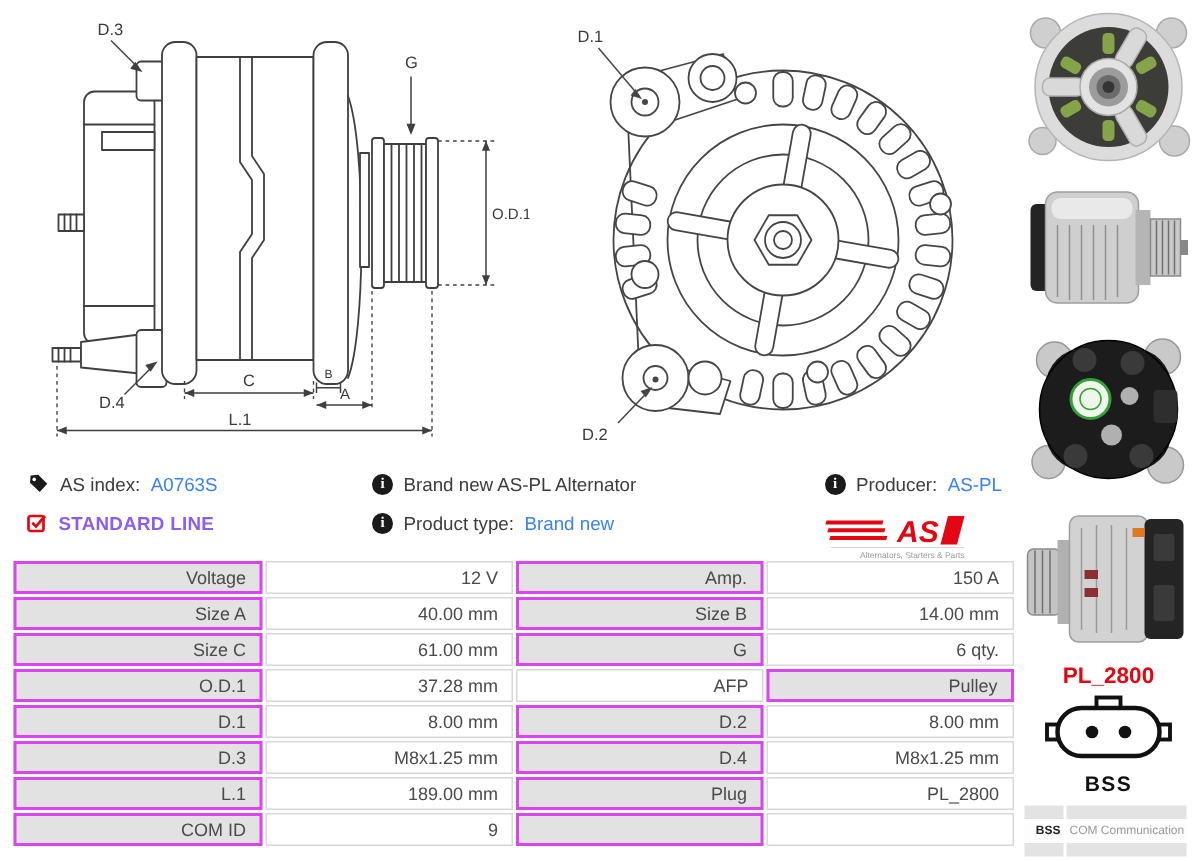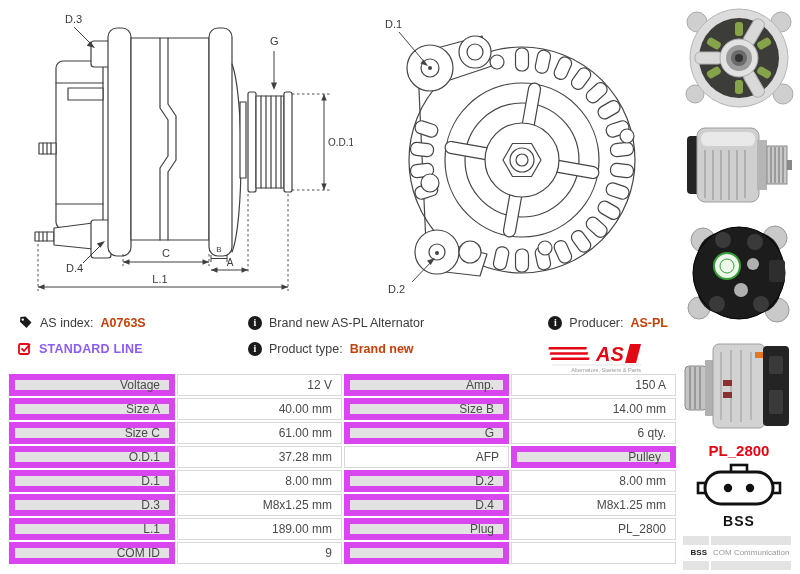--- a/index.html
+++ b/index.html
@@ -11,33 +11,33 @@
   .drawing-side{position:absolute;left:8px;top:4px;width:345px;height:292px;}
   .drawing-front{position:absolute;left:352px;top:4px;width:330px;height:292px;}
 
   
   .info-line{display:flex;align-items:center;gap:7px;height:17px;margin-bottom:9px;
              font-size:12.5px;color:#3c3c3c;white-space:nowrap;}
   .info-col1{position:absolute;left:18px;top:314px;}
   .info-col2{position:absolute;left:248px;top:314px;}
   .info-col3{position:absolute;right:132px;top:314px;}
   .info-col3 .info-line{justify-content:flex-end;}
-  .bold{font-weight:bold;color:#c2410c;}
+  .bold{font-weight:normal;color:#3b82f6;}
   .red-line{color:#8b5cf6;font-weight:bold;letter-spacing:.2px;}
   .info-ico{width:14px;height:14px;border-radius:50%;background:#1a1a1a;color:#fff;
             font-size:10px;font-weight:bold;display:flex;align-items:center;justify-content:center;
             font-family:"Liberation Serif",serif;flex:0 0 14px;}
   .as-logo{width:96px;margin-top:4px;margin-left:auto;}
 
   
   .spec-table{position:absolute;left:9px;top:374px;display:grid;
               grid-template-columns:166px 165px 165px 165px;grid-auto-rows:22px;gap:2px;}
   .cell{display:flex;align-items:center;justify-content:flex-end;padding-right:9px;
         font-size:12px;color:#4a4a4a;box-sizing:border-box;}
-  .cell.lbl{background:#e2e2e2;border:6px solid #d946ef;}
+  .cell.lbl{background:#e2e2e2;border:2px solid #d946ef;}
   .cell.val{background:#fff;border:1px solid #d8d8d8;}
 
   
   .sidebar{position:absolute;left:683px;top:6px;width:112px;}
   .photo{display:block;width:112px;margin-bottom:6px;}
   .plug-code{color:#e30613;font-weight:bold;font-size:15px;text-align:center;margin:4px 0 3px 0;}
   .connector-wrap{text-align:center;}
   .bss-label{text-align:center;font-weight:bold;font-size:14px;color:#111;letter-spacing:1px;margin-top:1px;}
   .legend{margin-top:7px;}
   .legend-row{display:grid;grid-template-columns:26px 80px;gap:2px;margin-bottom:2px;}

